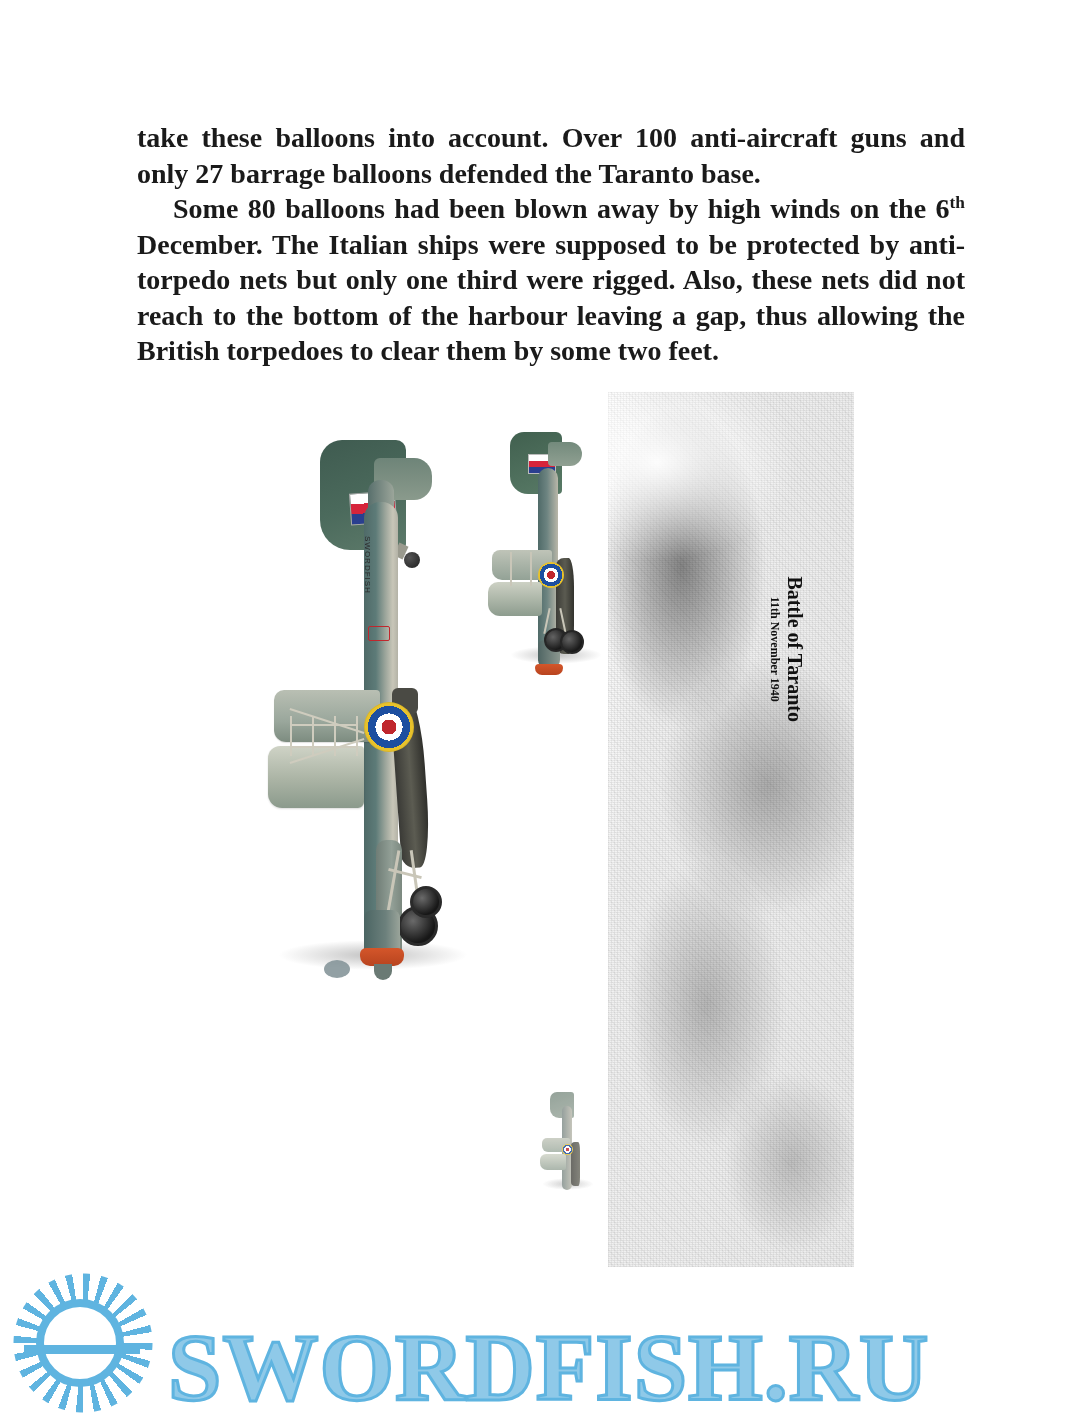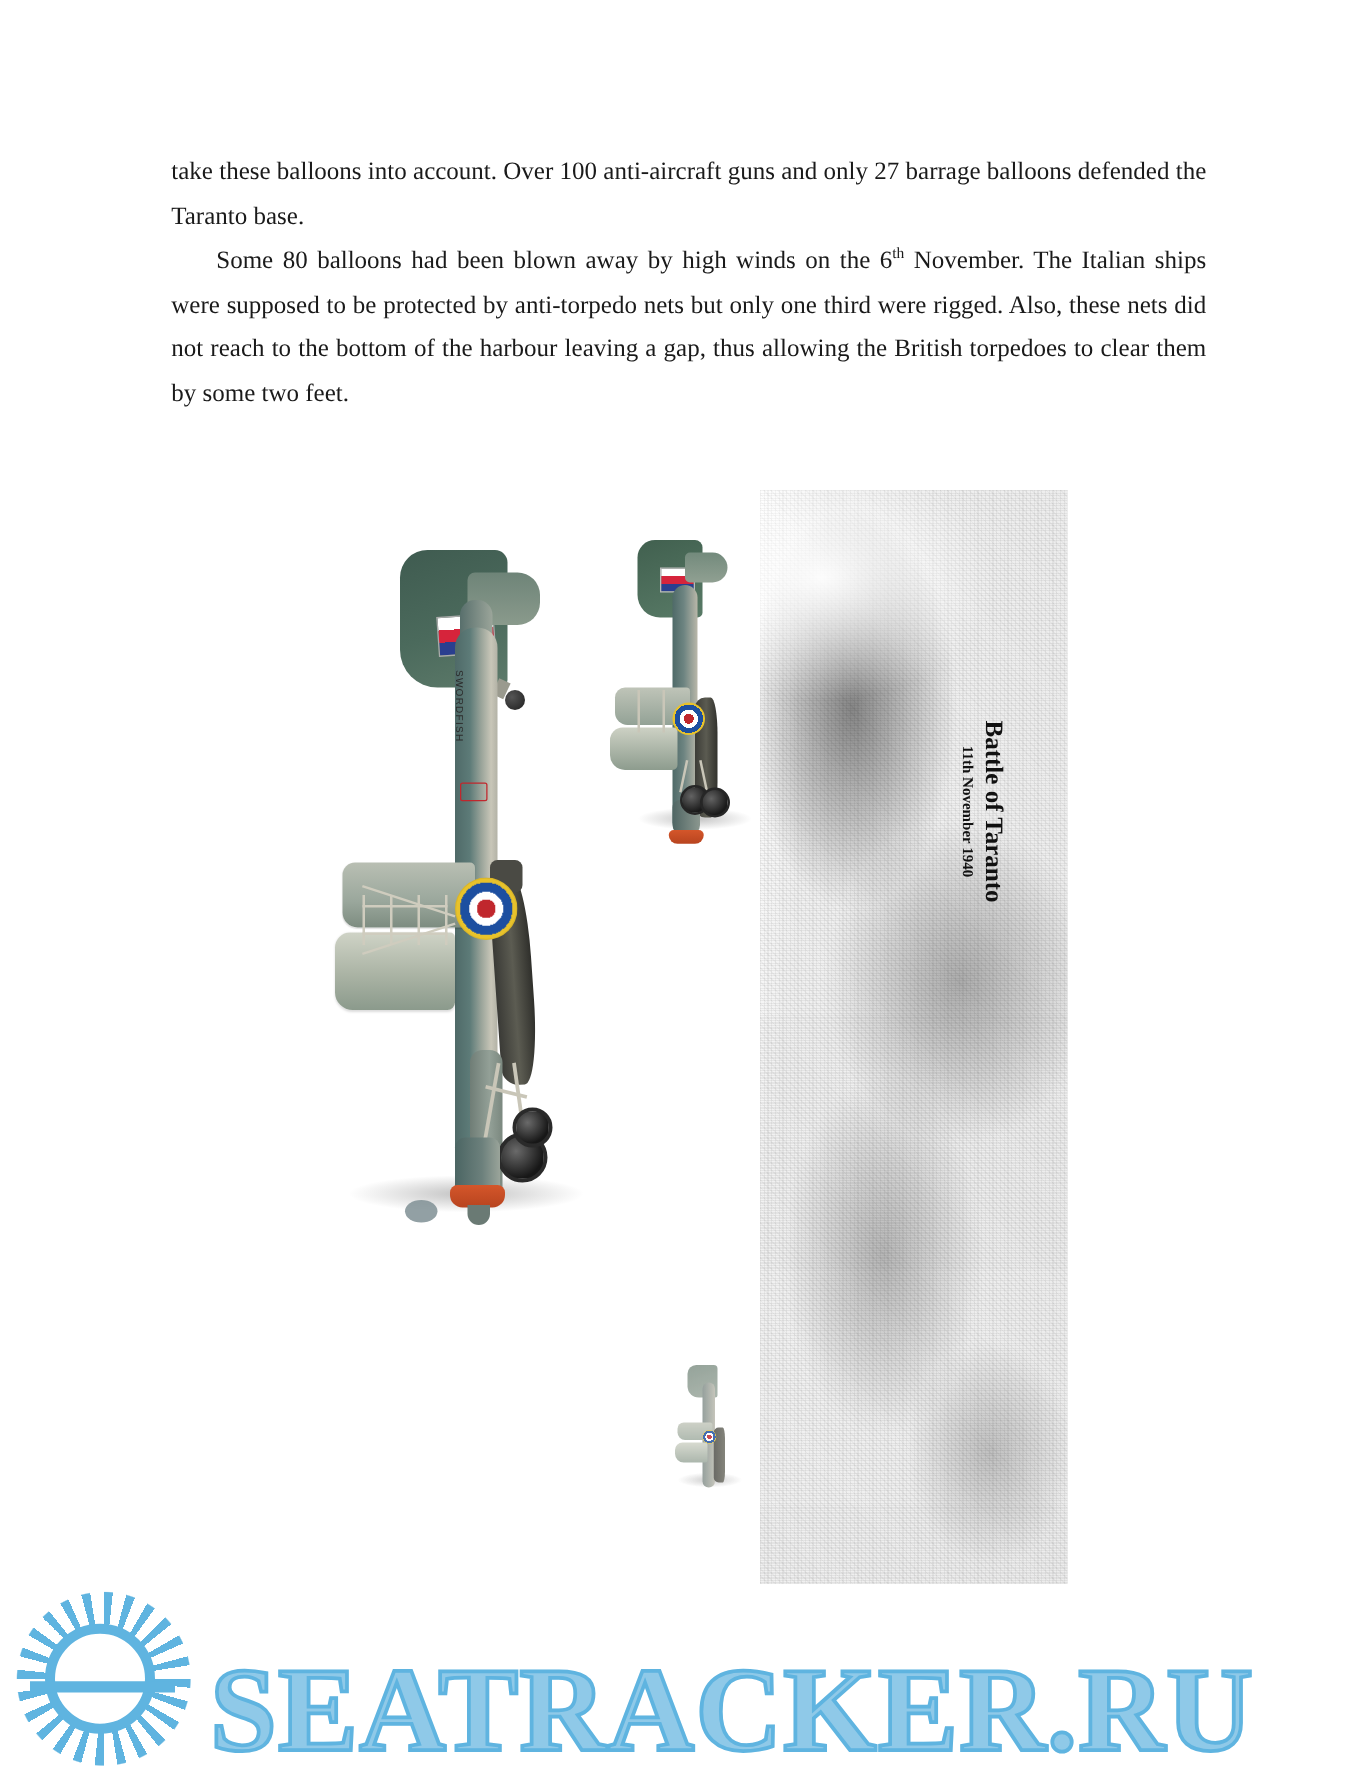--- a/index.html
+++ b/index.html
@@ -18,25 +18,26 @@
 
   
   .page-text {
     position: absolute;
     left: 137px;
     top: 120px;
     width: 828px;
   }
   .para {
     margin: 0 0 0 0;
-    font-size: 20px;
+    font-size: 28px;
     line-height: 35.5px;
     text-align: justify;
     text-justify: inter-word;
     hyphens: none;
+    font-weight: bold;
   }
   .para.indent {
     text-indent: 36px;
   }
   sup {
     font-size: 0.62em;
     vertical-align: super;
     line-height: 0;
   }
 
@@ -467,21 +468,21 @@
     -webkit-text-stroke: 3px #5fb4e0;
     white-space: nowrap;
     line-height: 1.05;
   }
 </style>
 </head>
 <body>
 
 <div class="page-text">
   <p class="para">take these balloons into account. Over 100 anti-aircraft guns and only 27 barrage balloons defended the Taranto base.</p>
-  <p class="para indent"><span>Some 80 balloons had been blown away by high winds on the 6</span><sup>th</sup><span> November. The Italian ships were supposed to be protected by anti-torpedo nets but only one third were rigged. Also, these nets did not reach to the bottom of the harbour leaving a gap, thus allowing the British torpedoes to clear them by some two feet.</span></p>
+  <p class="para indent"><span>Some 80 balloons had been blown away by high winds on the 6</span><sup>th</sup><span> December. The Italian ships were supposed to be protected by anti-torpedo nets but only one third were rigged. Also, these nets did not reach to the bottom of the harbour leaving a gap, thus allowing the British torpedoes to clear them by some two feet.</span></p>
 </div>
 
 <div class="illustration">
 
   <div class="backdrop"></div>
   <div class="haze"></div>
 
   <div class="caption">
     <span class="ttl">Battle of Taranto</span>
     <span class="sub">11th November 1940</span>
@@ -566,14 +567,14 @@
     <div class="float-blob"></div>
   </div>
 </div>
 
 <div class="watermark">
   <div class="wm-sun">
     <div class="rays"></div>
     <div class="disc"></div>
     <div class="horizon"></div>
   </div>
-  <div class="wm-text">SEATRACKER.RU</div>
+  <div class="wm-text">SWORDFISH.RU</div>
 </div>
 
 </body></html>

